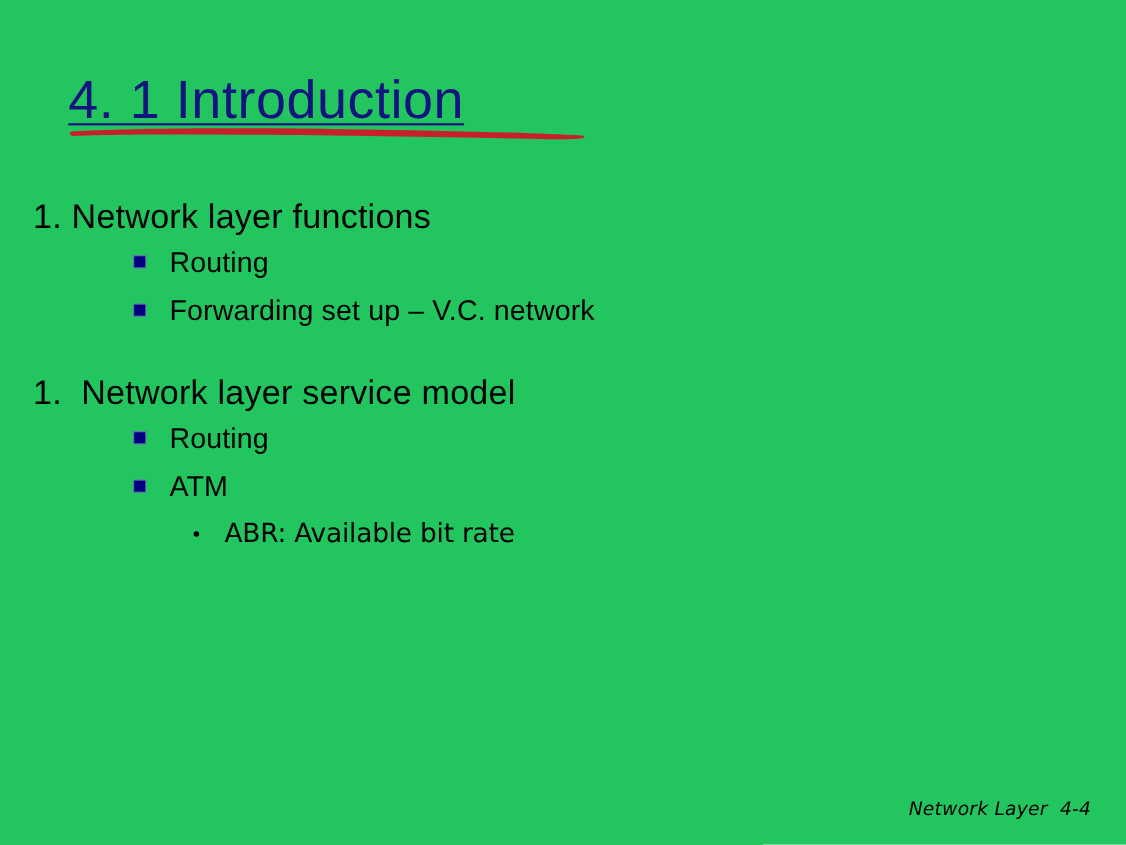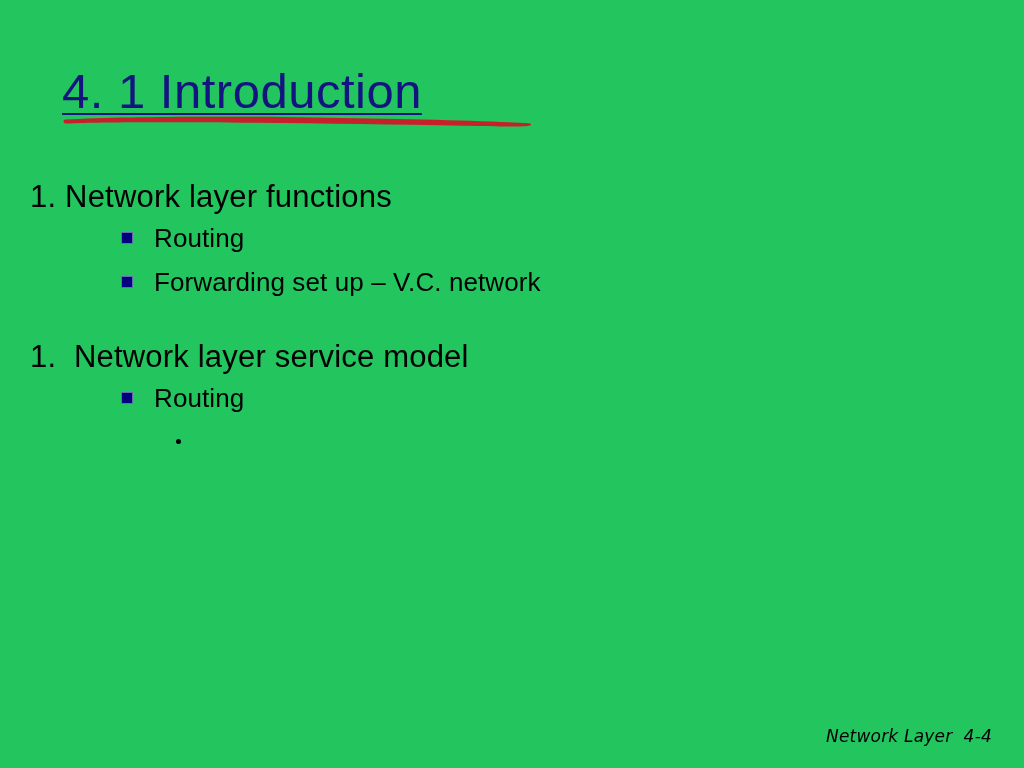--- a/index.html
+++ b/index.html
@@ -156,23 +156,28 @@
     <div class="gap-block"></div>
 
     <div class="lvl1">1.  Network layer service model</div>
 
     <div class="lvl2">
       <span class="sq-bullet"></span>
       <span>Routing</span>
     </div>
 
 
+    <div class="lvl2">
+      <span class="sq-bullet"></span>
+      <span>ATM</span>
+    </div>
 
 
     <div class="lvl3">
       <span class="dot-bullet"></span>
+      <span>ABR: Available bit rate</span>
     </div>
 
   </div>
 
   <div id="footer">Network Layer  4-4</div>
 
 </div>
 
 </body></html>

